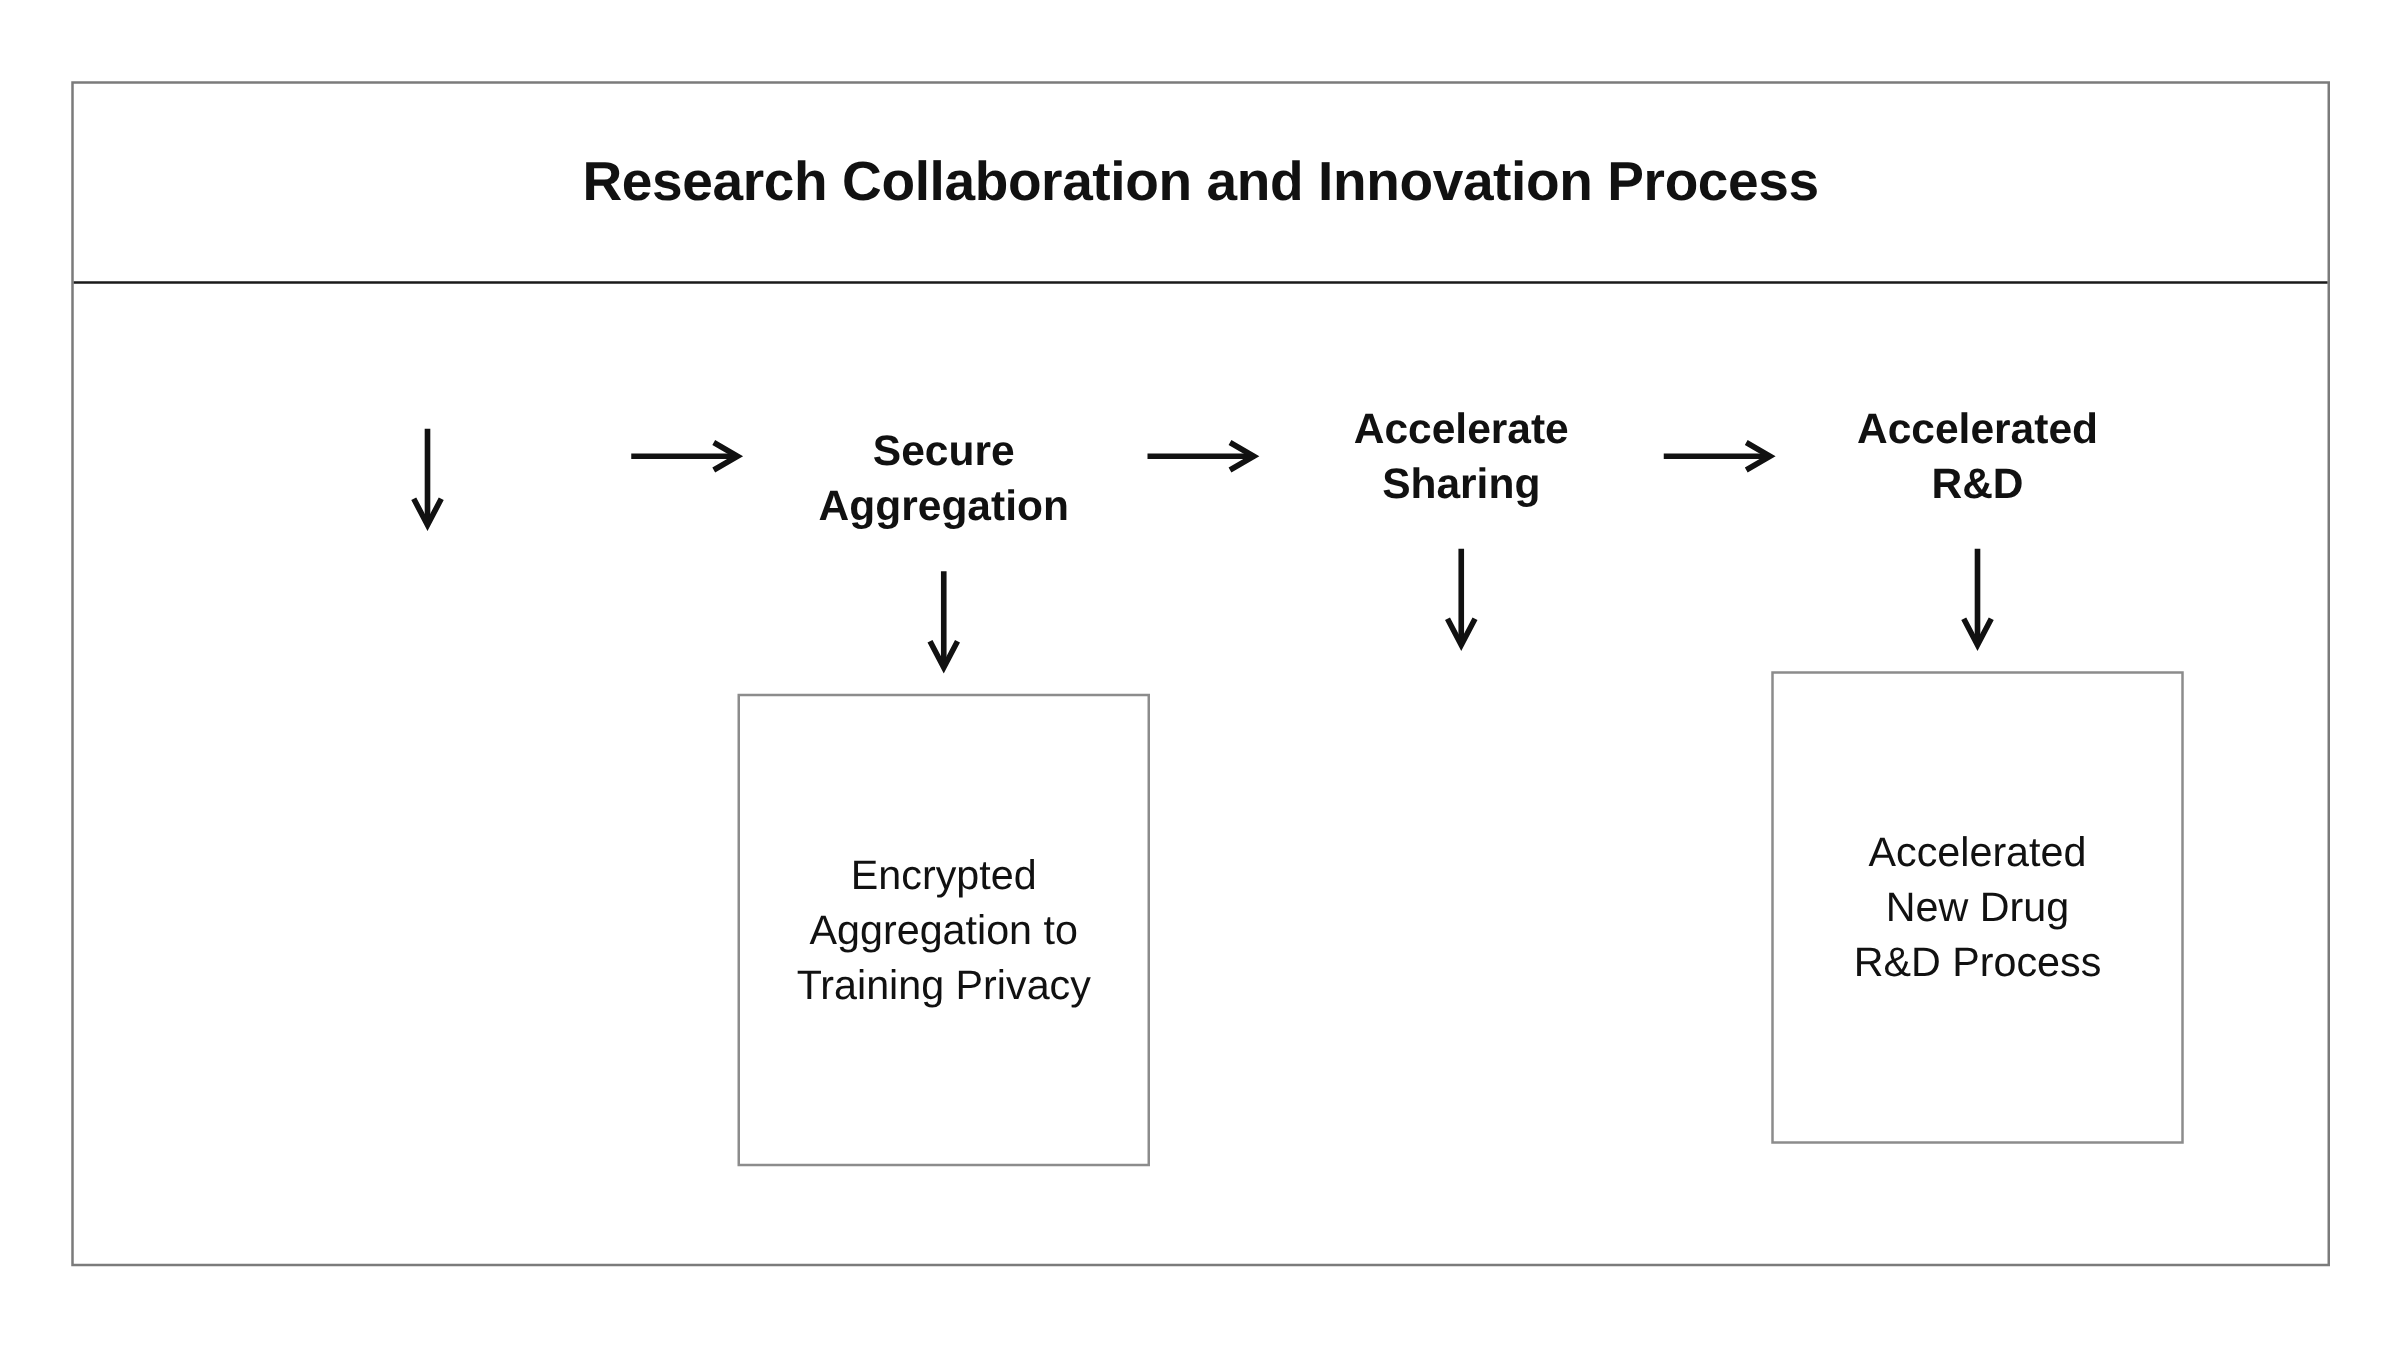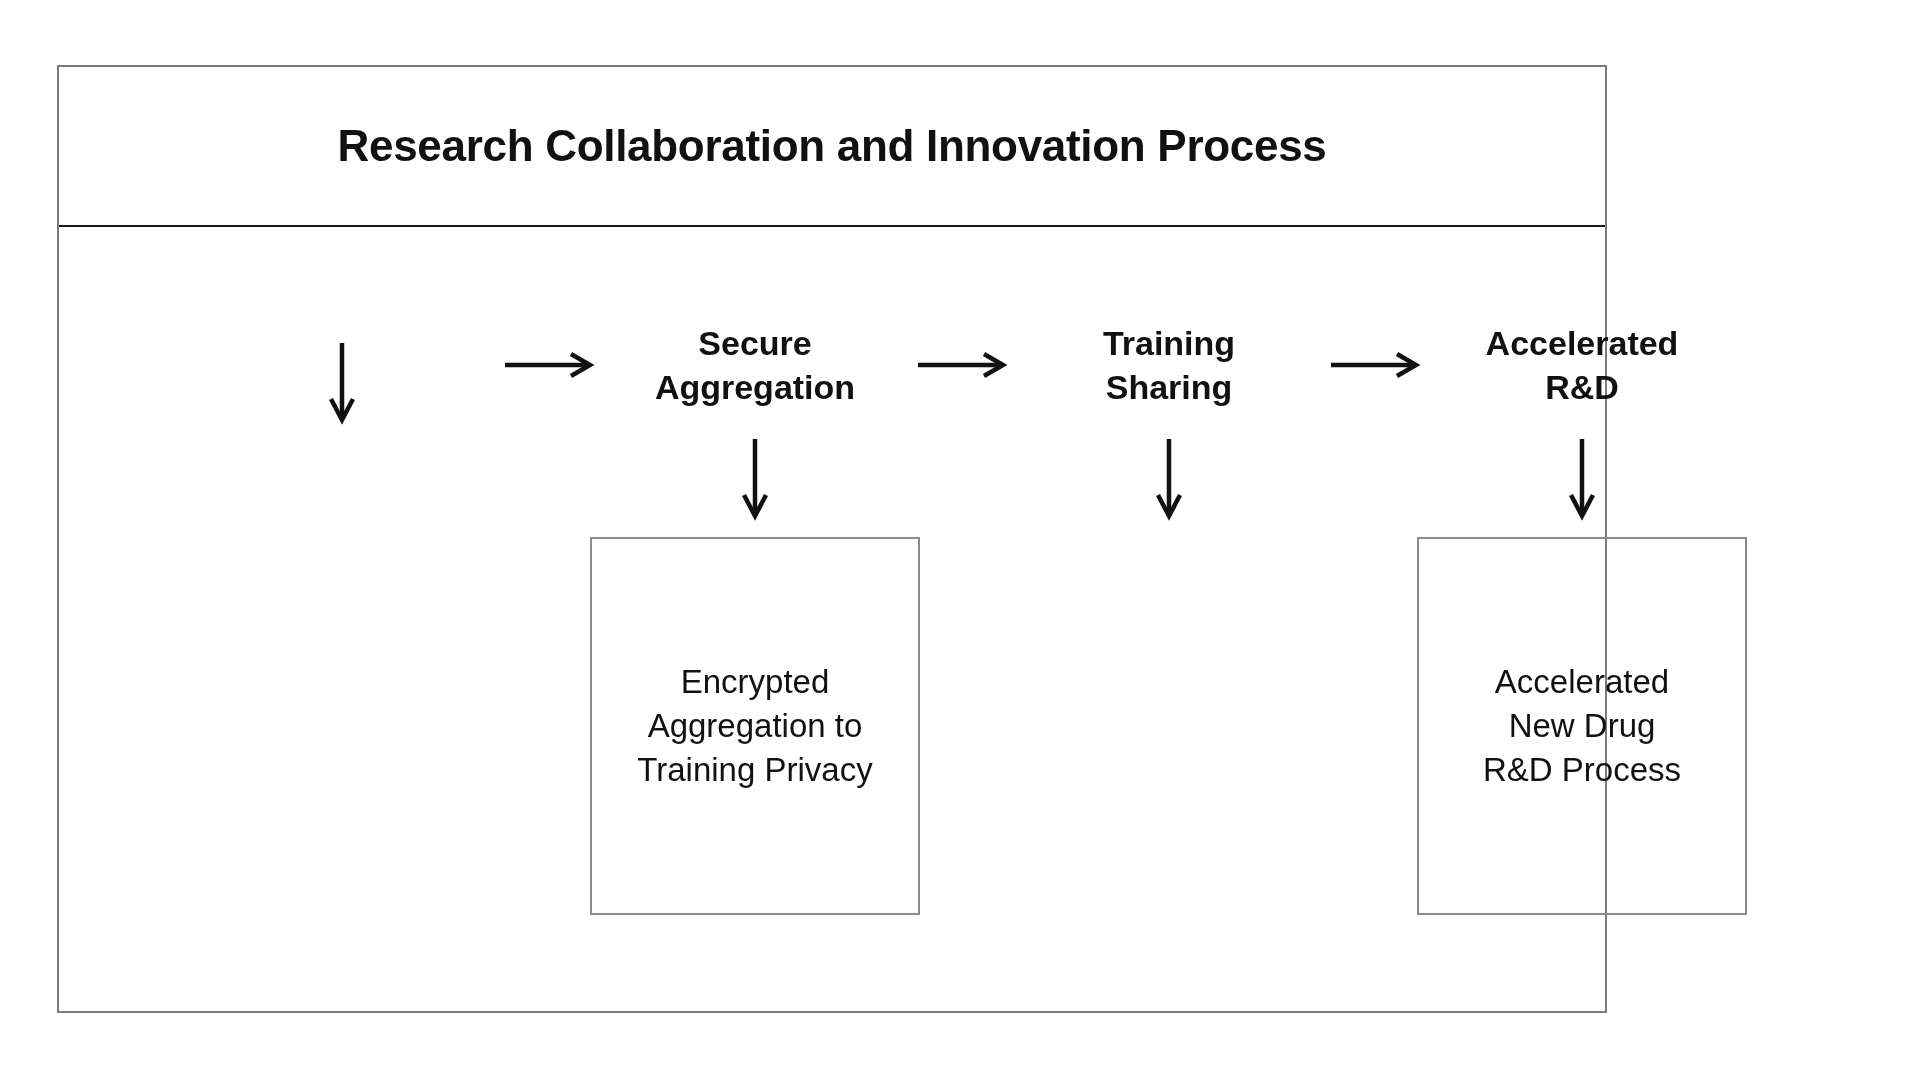--- a/index.html
+++ b/index.html
@@ -6,21 +6,21 @@
   html, body {
     width: 1920px; height: 1080px;
     background: var(--background, #ffffff);
     font-family: "Liberation Sans", sans-serif;
     color: var(--text, #111111);
     overflow: hidden;
   }
   .frame {
     position: absolute;
     left: 57px; top: 65px;
-    width: 1550px; height: 948px;
+    width: 1807px; height: 948px;
     border: 2px solid var(--frame_border, #7b7b7b);
     background: var(--background, #ffffff);
   }
   .title-bar {
     position: absolute;
     left: 0; top: 0;
     width: 100%; height: 160px;
     border-bottom: 2px solid var(--title_separator, #1a1a1a);
     display: flex; align-items: center; justify-content: center;
   }
@@ -29,21 +29,21 @@
     font-weight: 700;
     letter-spacing: -0.3px;
     white-space: nowrap;
   }
   .stage-col {
     position: absolute;
     top: 250px;
     width: 330px;
   }
   .col-1 { left: 118px; }
-  .col-2 { left: 531px; }
+  .col-2 { left: 531px; margin-top: 18px; }
   .col-3 { left: 945px; }
   .col-4 { left: 1358px; }
   .stage-label {
     height: 96px;
     display: flex; align-items: center; justify-content: center;
     text-align: center;
     font-size: 34px; font-weight: 700; line-height: 44px;
     white-space: pre-line;
   }
   .down-arrow {
@@ -99,21 +99,21 @@
         <path d="M3 58 L14 79 L25 58"></path>
     </svg>
     <div class="stage-box">
       <div class="stage-box-text">Encrypted
 Aggregation to
 Training Privacy</div>
     </div>
   </div>
 
   <div class="stage-col col-3">
-    <div class="stage-label">Training
+    <div class="stage-label">Accelerate
 Sharing</div>
     <svg class="down-arrow" viewBox="0 0 28 84" fill="none" stroke="currentColor" stroke-width="4.5">
       <path d="M14 2 V76"></path>
         <path d="M3 58 L14 79 L25 58"></path>
     </svg>
   </div>
 
   <div class="stage-col col-4">
     <div class="stage-label">Accelerated
 R&amp;D</div>

